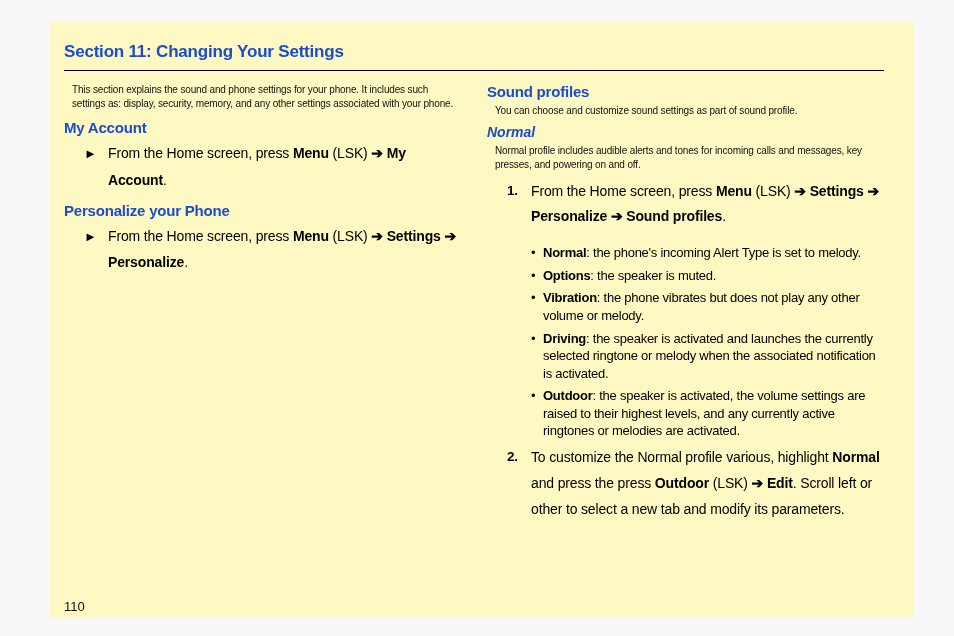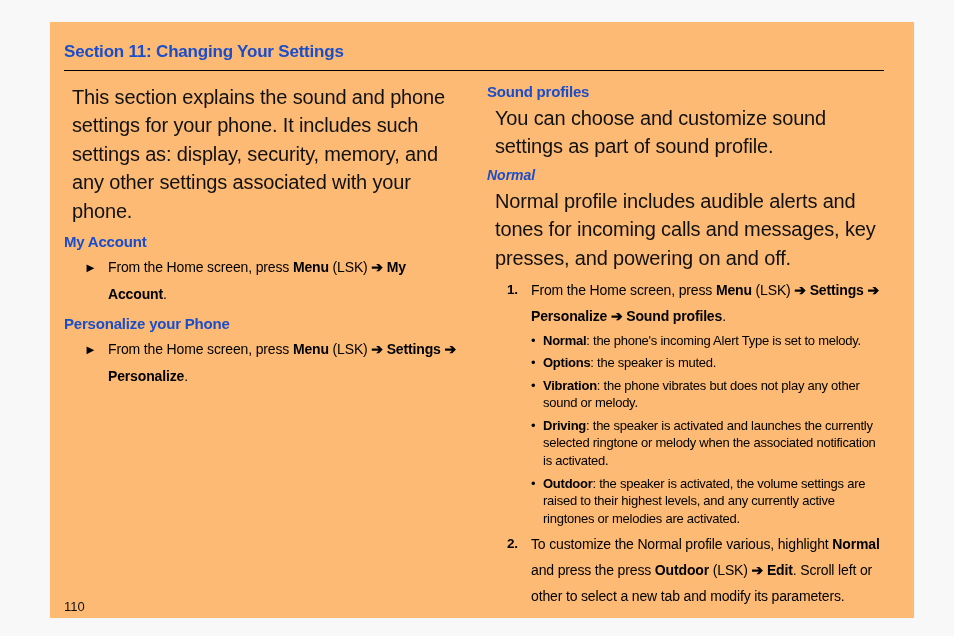--- a/index.html
+++ b/index.html
@@ -6,21 +6,21 @@
   body {
     width: 954px;
     height: 636px;
     background: #f8f8f8;
     font-family: Arial, Helvetica, sans-serif;
     color: #000;
     padding: 22px 40px 18px 50px;
     position: relative;
   }
   .page {
-    background: #fdba74;
+    background: #fef9c3;
     width: 100%;
     height: 100%;
     position: relative;
     padding: 20px 30px 16px 14px;
     box-shadow: 0 0 2px rgba(0,0,0,0.05);
   }
   .section-title {
     color: #1a4dc9;
     font-weight: bold;
     font-size: 17px;
@@ -35,21 +35,21 @@
   }
   .columns {
     display: flex;
     gap: 26px;
   }
   .col {
     flex: 1;
     min-width: 0;
   }
   p.body {
-    font-size: 20px;
+    font-size: 10px;
     line-height: 1.42;
     margin-bottom: 6px;
     color: #111;
     letter-spacing: -0.15px;
   }
   .h-blue {
     color: #1a4dc9;
     font-weight: bold;
     font-size: 15px;
     margin-top: 8px;
@@ -89,21 +89,21 @@
   }
   .num-item .num {
     position: absolute;
     left: -24px;
     top: 0;
     font-weight: bold;
     font-size: 13.5px;
   }
   .bullets {
     margin-left: 44px;
-    margin-top: 2px;
+    margin-top: 14px;
   }
   .bullets li {
     font-size: 13px;
     line-height: 1.35;
     list-style: none;
     position: relative;
     padding-left: 12px;
     margin-bottom: 5px;
     letter-spacing: -0.25px;
     font-family: Arial, sans-serif;
@@ -159,21 +159,21 @@
       <p class="body indent">Normal profile includes audible alerts and tones for incoming calls and messages, key presses, and powering on and off.</p>
 
       <div class="num-item">
         <span class="num">1.</span>
         <span>From the Home screen, press </span><span class="bold">Menu</span><span> (LSK) </span><span class="arrow">➔</span><span class="bold"> Settings </span><span class="arrow">➔</span><br><span class="bold">Personalize </span><span class="arrow">➔</span><span class="bold"> Sound profiles</span><span>.</span>
       </div>
 
       <ul class="bullets">
         <li><span class="bold">Normal</span><span>: the phone's incoming Alert Type is set to melody.</span></li>
         <li><span class="bold">Options</span><span>: the speaker is muted.</span></li>
-        <li><span class="bold">Vibration</span><span>: the phone vibrates but does not play any other sound or melody.</span></li>
+        <li><span class="bold">Vibration</span><span>: the phone vibrates but does not play any other volume or melody.</span></li>
         <li><span class="bold">Driving</span><span>: the speaker is activated and launches the currently selected ringtone or melody when the associated notification is activated.</span></li>
         <li><span class="bold">Outdoor</span><span>: the speaker is activated, the volume settings are raised to their highest levels, and any currently active ringtones or melodies are activated.</span></li>
       </ul>
 
       <div class="num-item">
         <span class="num">2.</span>
         <span>To customize the Normal profile various, highlight </span><span class="bold">Normal</span><span> and press the press </span><span class="bold">Outdoor</span><span> (LSK) </span><span class="arrow">➔</span><span class="bold"> Edit</span><span>. Scroll left or other to select a new tab and modify its parameters.</span>
       </div>
     </div>
 

